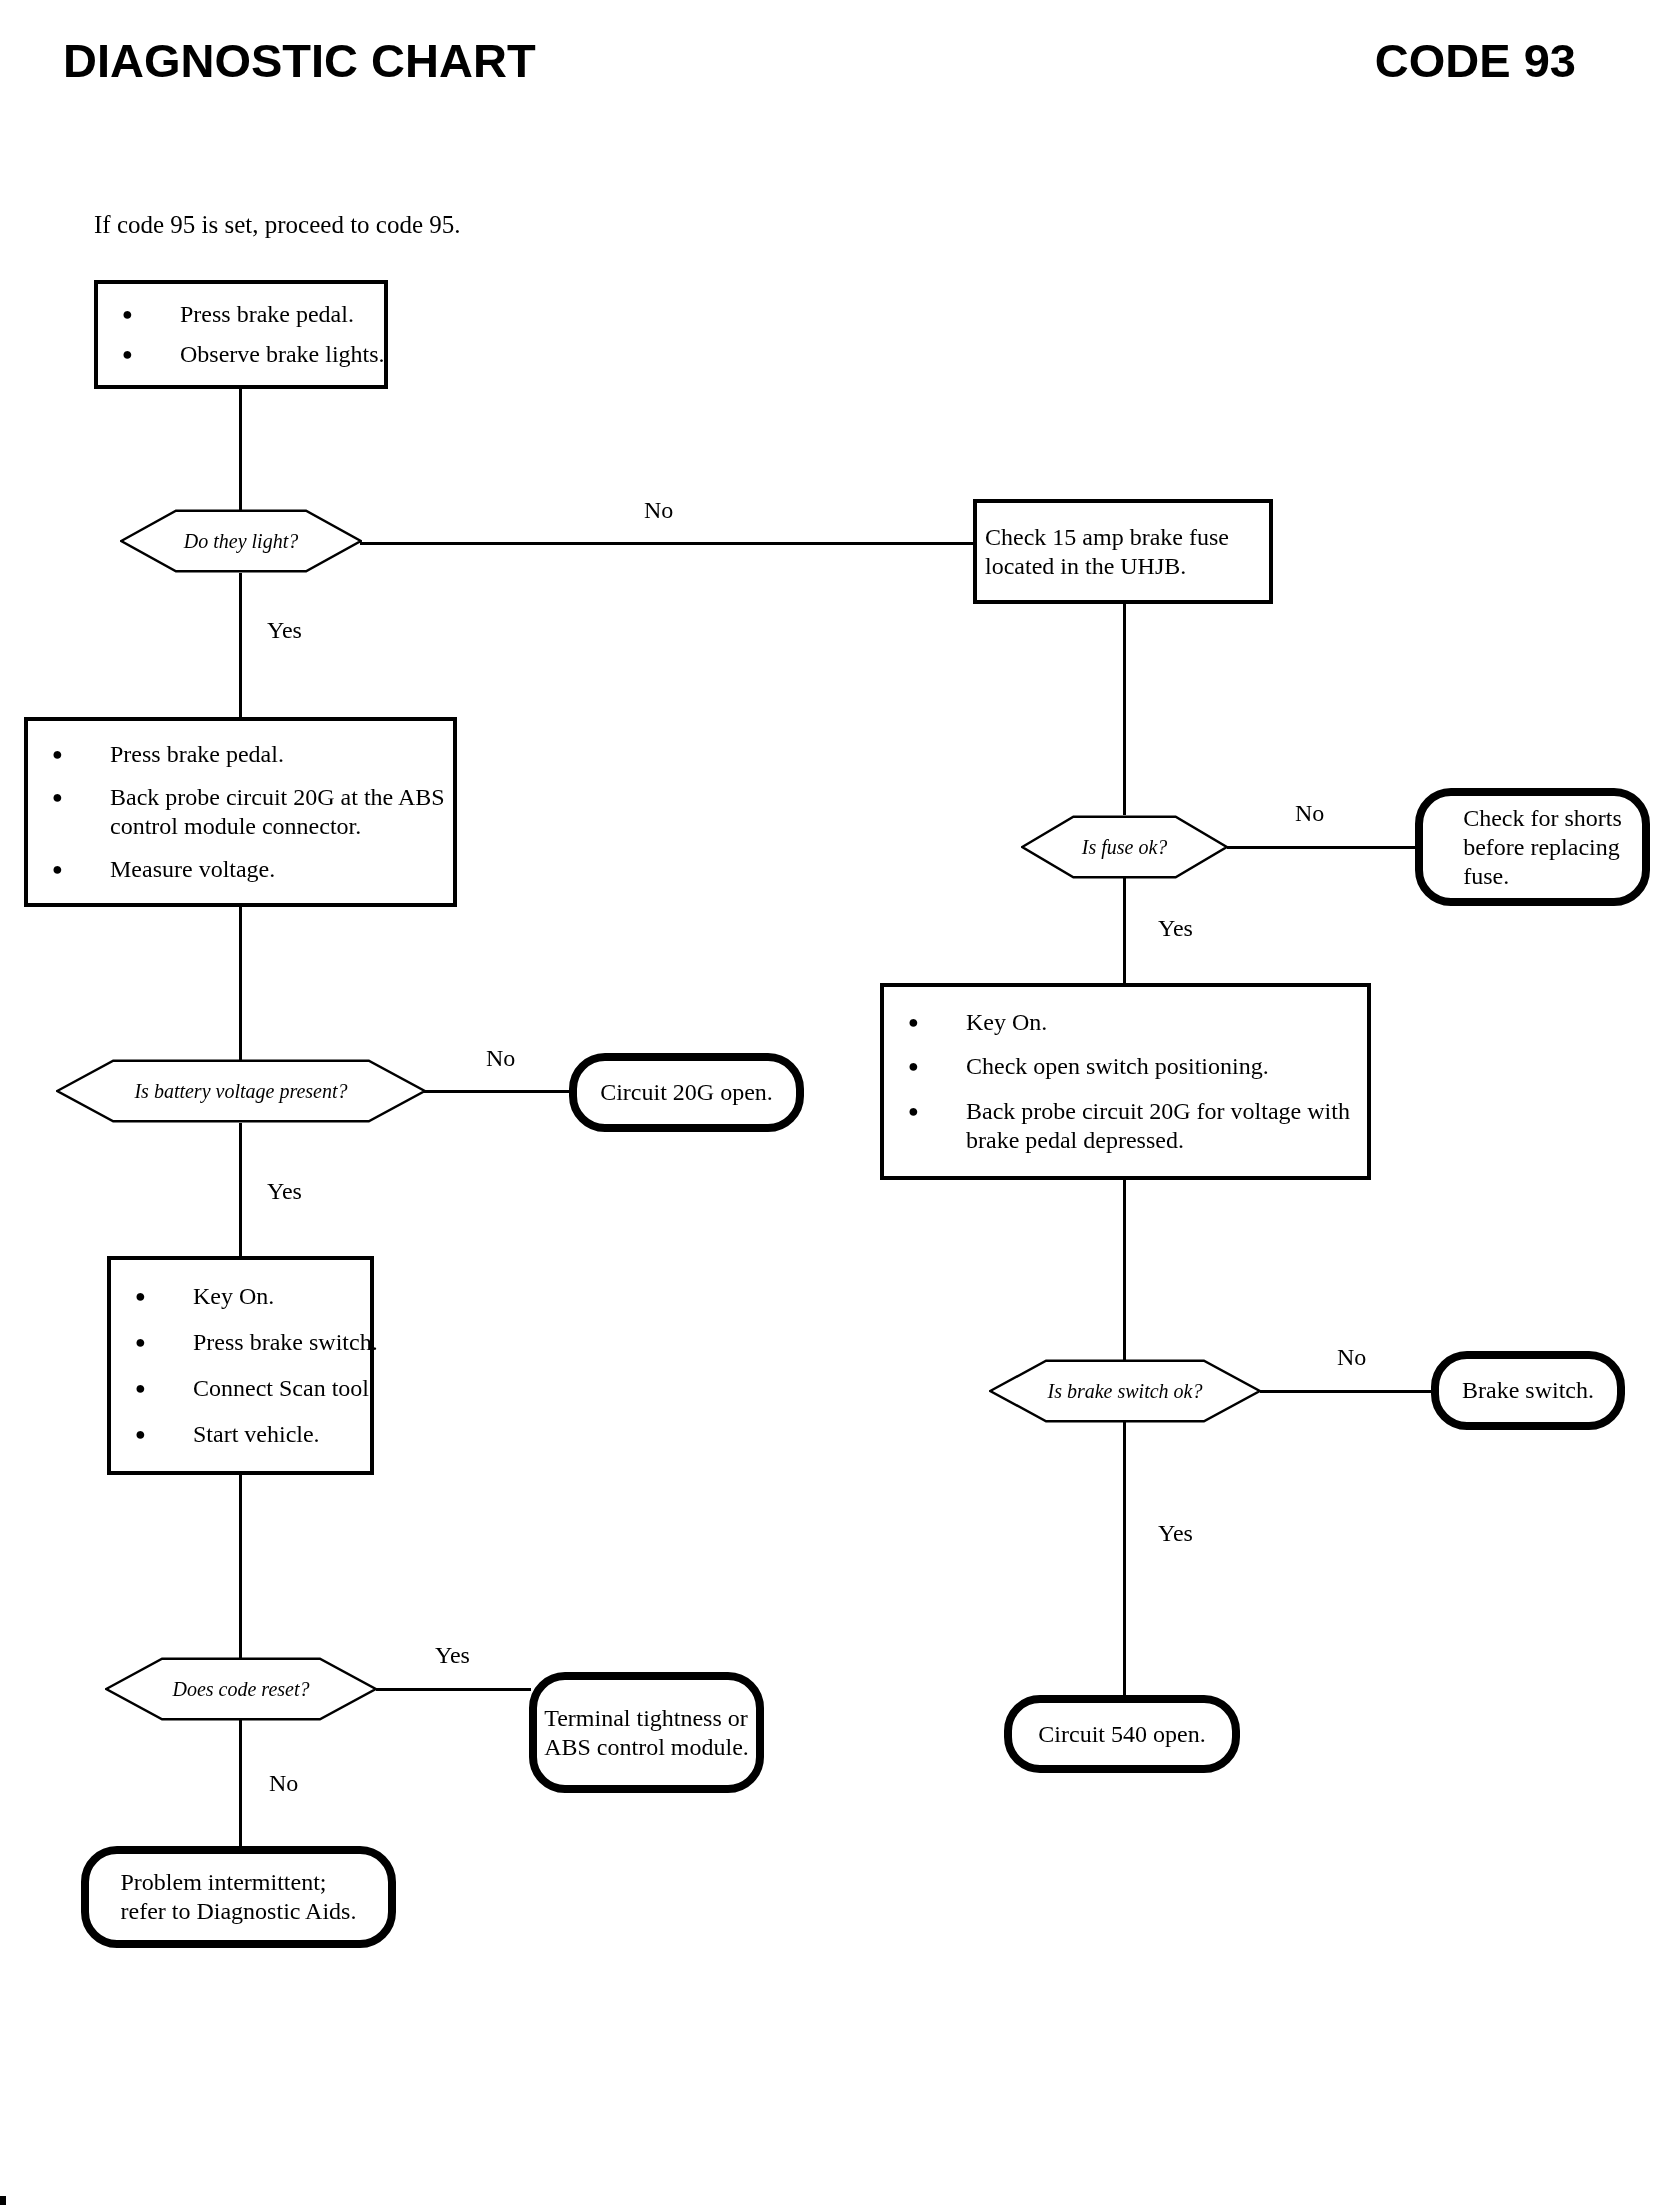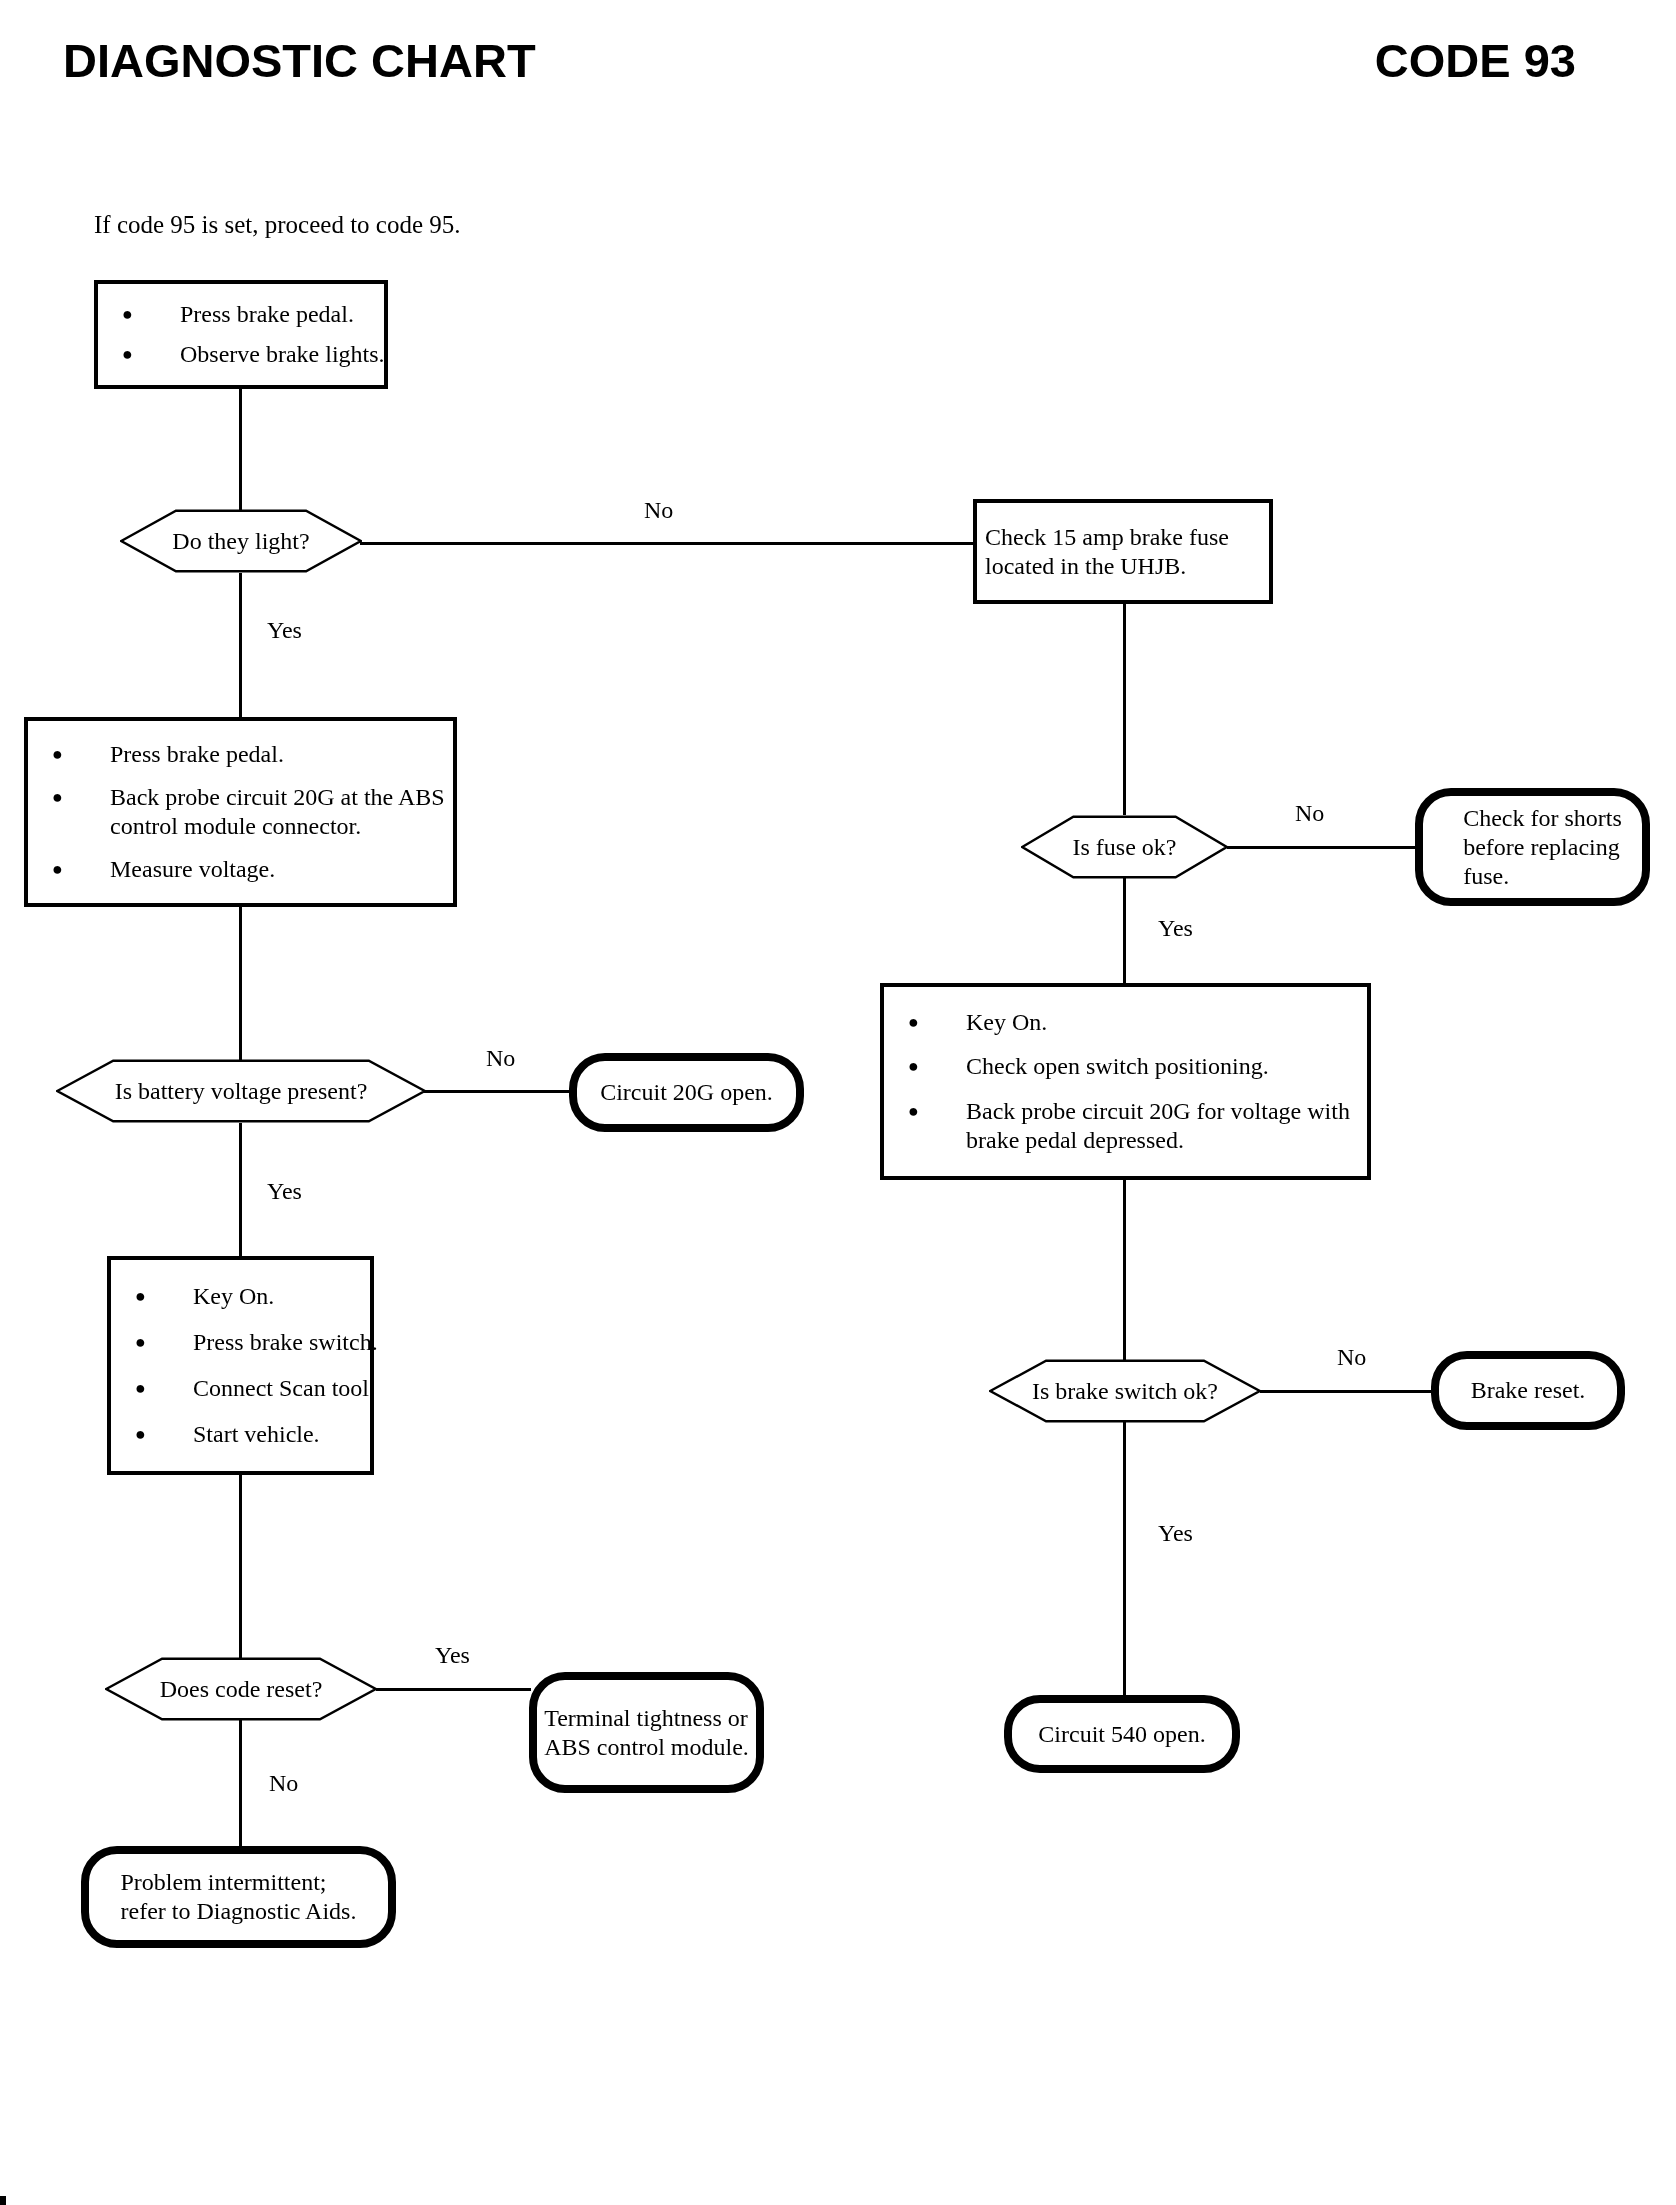--- a/index.html
+++ b/index.html
@@ -17,21 +17,21 @@
   .brow{display:grid;grid-template-columns:58px 1fr;align-items:start;}
   .bullet{font-size:18px;line-height:29px;}
   .btext{font-size:24px;line-height:29px;white-space:pre;}
 
   .plain-box{justify-content:center;padding-left:18px;}
   .boxtext{font-size:24px;line-height:29px;white-space:pre;}
 
   .hex{position:absolute;}
   .hex svg{position:absolute;left:0;top:0;width:100%;height:100%;}
   .htext{position:absolute;left:0;top:0;right:0;bottom:0;display:flex;
-         align-items:center;justify-content:center;font-size:24px;white-space:nowrap;}
+         align-items:center;justify-content:center;font-size:20px;white-space:nowrap;font-style:italic;}
 
   .term{position:absolute;border:8px solid #000;border-radius:36px;background:#fff;
         box-sizing:border-box;display:flex;align-items:center;justify-content:center;}
   .ttext{font-size:24px;line-height:29px;white-space:pre;text-align:left;}
 
   .vline{position:absolute;width:3px;background:#000;}
   .hline{position:absolute;height:3px;background:#000;}
   .lbl{position:absolute;font-size:24px;white-space:nowrap;}
   .speck{position:absolute;left:0px;top:2196px;width:6px;height:8.5px;background:#000;}
 </style>
@@ -187,21 +187,21 @@
   </div>
 
   <div class="hex" style="left:989px;top:1359px;width:272px;height:64px;">
     <svg viewBox="0 0 448 106" preserveAspectRatio="none">
       <polygon points="2,53 94,3 354,3 446,53 354,103 94,103" fill="#ffffff" stroke="#000000" stroke-width="4"></polygon>
     </svg>
     <div class="htext">Is brake switch ok?</div>
   </div>
 
   <div class="term" style="left:1431px;top:1351px;width:194px;height:79px;">
-    <div class="ttext">Brake reset.</div>
+    <div class="ttext">Brake switch.</div>
   </div>
 
   <div class="term" style="left:1004px;top:1695px;width:236px;height:78px;">
     <div class="ttext">Circuit 540 open.</div>
   </div>
 
   <div class="speck"></div>
 </div>
 
 

